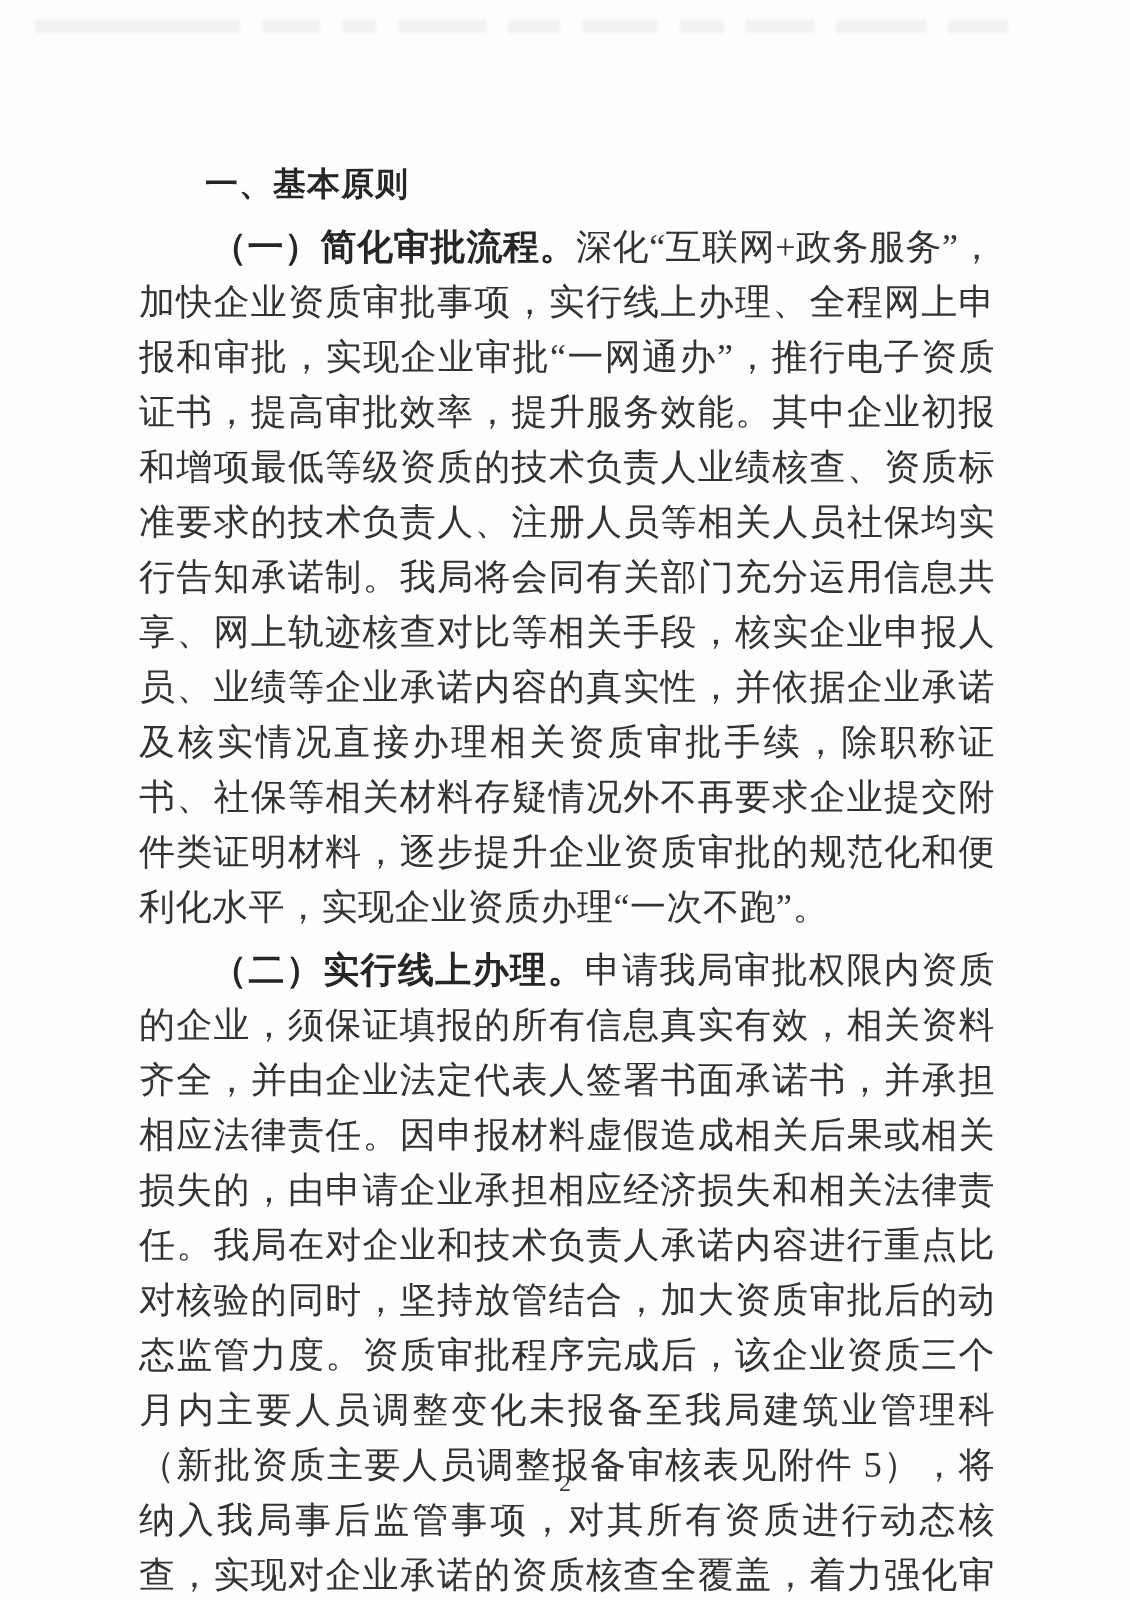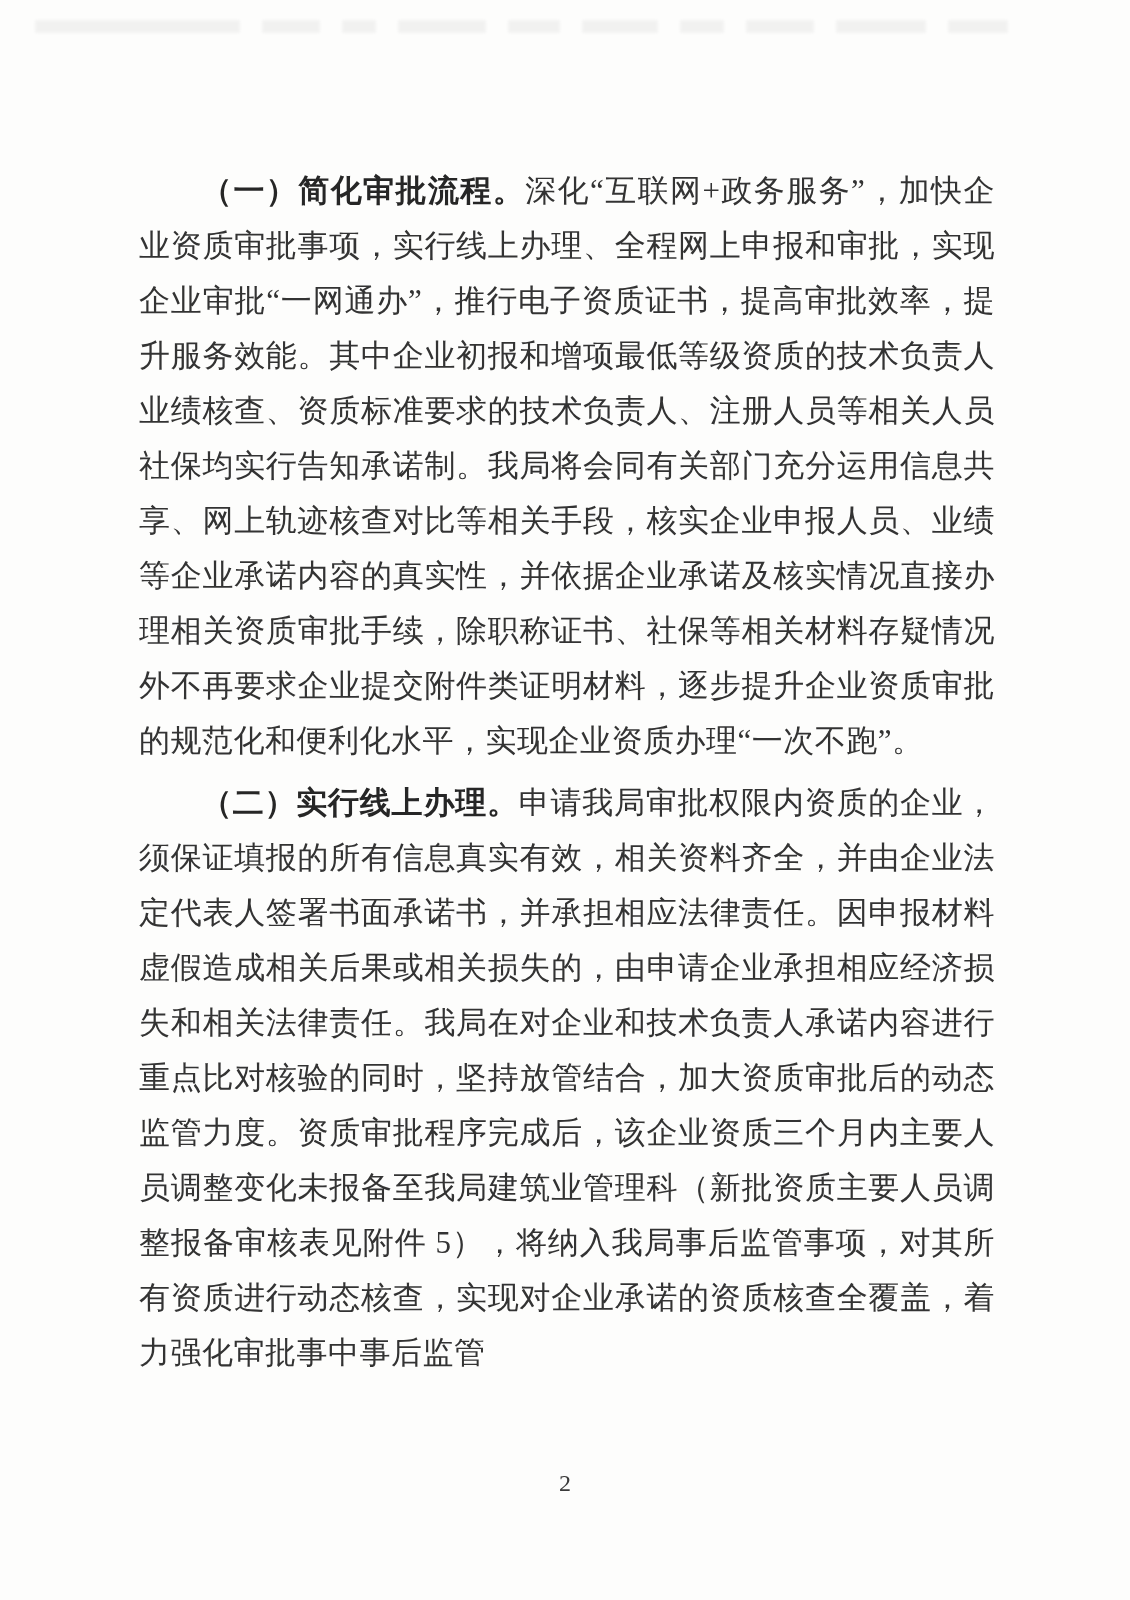--- a/index.html
+++ b/index.html
@@ -49,21 +49,21 @@
     font-family: "Liberation Sans", "DejaVu Sans", sans-serif;
     font-weight: bold;
     font-size: 33px;
     line-height: 56px;
     letter-spacing: 1px;
     text-indent: 2em;
     color: #262626;
   }
   .para {
     margin: 7px 0 0 0;
-    font-size: 31px;
+    font-size: 36px;
     line-height: 55px;
     letter-spacing: 0.5px;
     text-align: justify;
     text-justify: inter-ideograph;
     text-indent: 2em;
     color: #333333;
   }
   .para .lead {
     font-family: "Liberation Sans", "DejaVu Sans", sans-serif;
     font-weight: bold;
@@ -93,20 +93,21 @@
       <span></span>
     <span></span>
       <span></span>
       <span></span>
       <span></span>
       <span></span>
   </div>
 
   <div class="content">
 
+    <h2 class="heading">一、基本原则</h2>
 
     <p class="para"><span class="lead">（一）简化审批流程。</span><span>深化“互联网+政务服务”，加快企业资质审批事项，实行线上办理、全程网上申报和审批，实现企业审批“一网通办”，推行电子资质证书，提高审批效率，提升服务效能。其中企业初报和增项最低等级资质的技术负责人业绩核查、资质标准要求的技术负责人、注册人员等相关人员社保均实行告知承诺制。我局将会同有关部门充分运用信息共享、网上轨迹核查对比等相关手段，核实企业申报人员、业绩等企业承诺内容的真实性，并依据企业承诺及核实情况直接办理相关资质审批手续，除职称证书、社保等相关材料存疑情况外不再要求企业提交附件类证明材料，逐步提升企业资质审批的规范化和便利化水平，实现企业资质办理“一次不跑”。</span></p>
 
     <p class="para"><span class="lead">（二）实行线上办理。</span><span>申请我局审批权限内资质的企业，须保证填报的所有信息真实有效，相关资料齐全，并由企业法定代表人签署书面承诺书，并承担相应法律责任。因申报材料虚假造成相关后果或相关损失的，由申请企业承担相应经济损失和相关法律责任。我局在对企业和技术负责人承诺内容进行重点比对核验的同时，坚持放管结合，加大资质审批后的动态监管力度。资质审批程序完成后，该企业资质三个月内主要人员调整变化未报备至我局建筑业管理科（新批资质主要人员调整报备审核表见附件 5），将纳入我局事后监管事项，对其所有资质进行动态核查，实现对企业承诺的资质核查全覆盖，着力强化审批事中事后监管</span></p>
 
   </div>
 
   <div class="page-num">2</div>
 
 </div>

